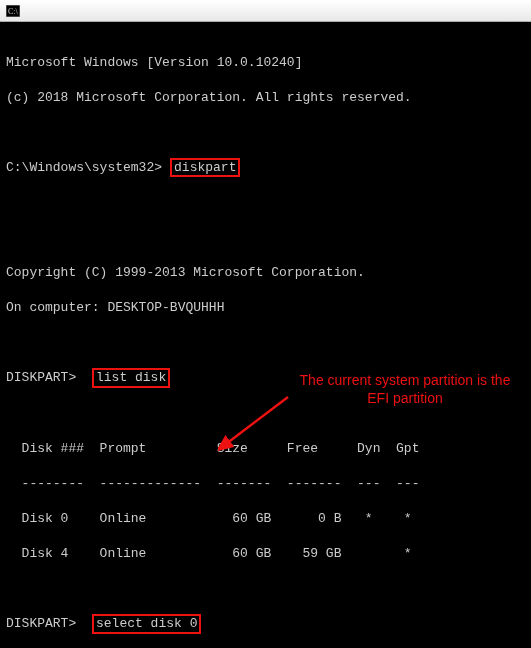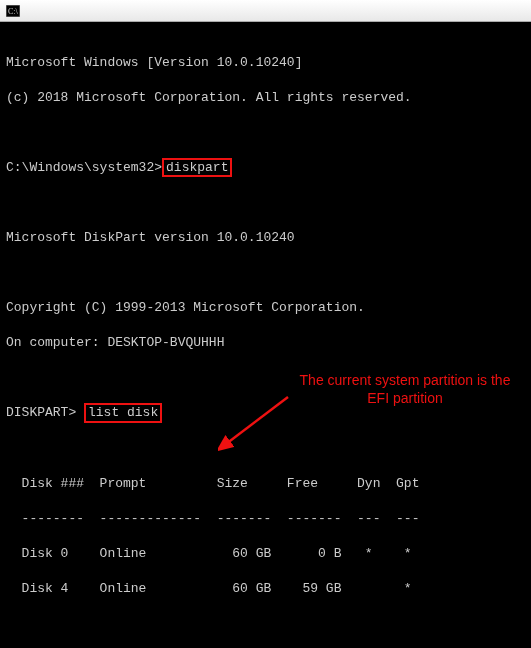--- a/index.html
+++ b/index.html
@@ -36,21 +36,21 @@
     padding: 14px 6px;
     line-height: 1.35;
     position: relative;
     white-space: pre;
   }
   .line { white-space: pre; }
   .hl {
     border: 2px solid #e11;
     display: inline-block;
     padding: 0 2px;
-    margin: -2px 0;
+    margin: -2px 8px;
     line-height: 1.2;
   }
   .annotation {
     position: absolute;
     color: #e11;
     font-family: "Segoe UI", Arial, sans-serif;
     font-size: 14px;
     white-space: normal;
     line-height: 1.25;
   }
@@ -69,21 +69,20 @@
     </svg>
   </span>
 </div>
 
 <div class="term">
 <div class="line">Microsoft Windows [Version 10.0.10240]</div>
 <div class="line">(c) 2018 Microsoft Corporation. All rights reserved.</div>
 <div class="line">&nbsp;</div>
 <div class="line"><span>C:\Windows\system32&gt;</span><span class="hl">diskpart</span></div>
 <div class="line">&nbsp;</div>
-<div class="line">Microsoft DiskPart version 10.0.10240</div>
 <div class="line">&nbsp;</div>
 <div class="line">Copyright (C) 1999-2013 Microsoft Corporation.</div>
 <div class="line">On computer: DESKTOP-BVQUHHH</div>
 <div class="line">&nbsp;</div>
 <div class="line"><span>DISKPART&gt; </span><span class="hl">list disk</span></div>
 <div class="line">&nbsp;</div>
 <div class="line">  Disk ###  Prompt         Size     Free     Dyn  Gpt</div>
 <div class="line">  --------  -------------  -------  -------  ---  ---</div>
 <div class="line">  Disk 0    Online           60 GB      0 B   *    *</div>
 <div class="line">  Disk 4    Online           60 GB    59 GB        *</div>

